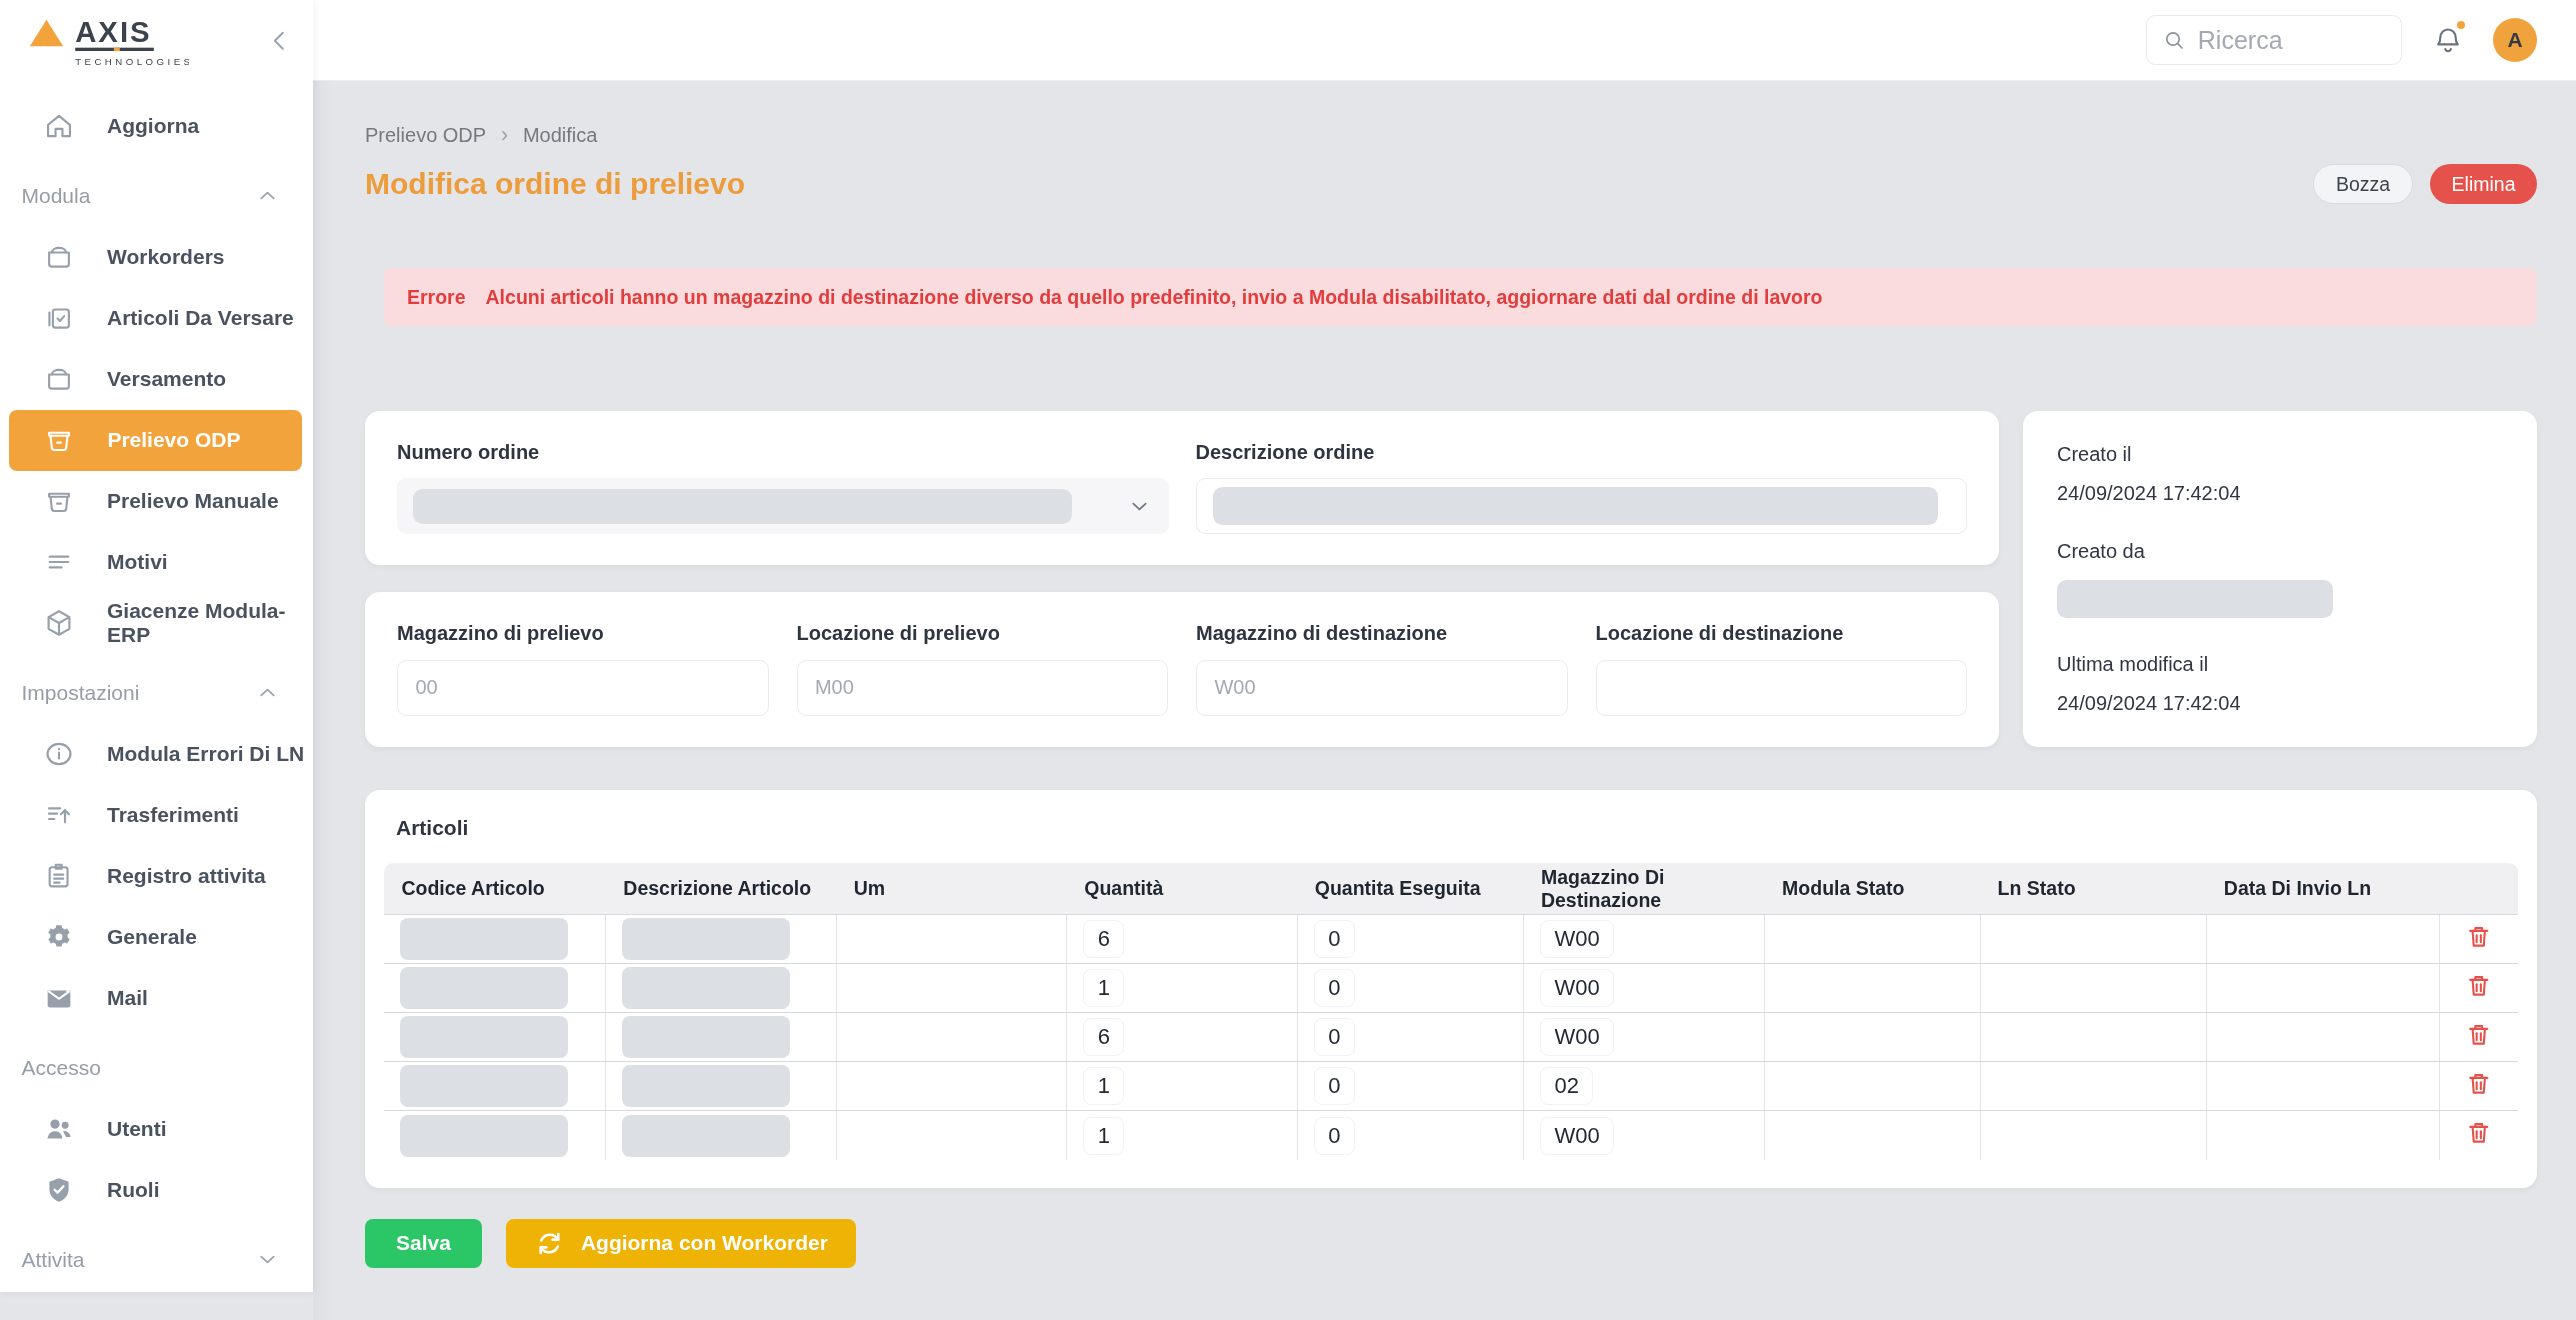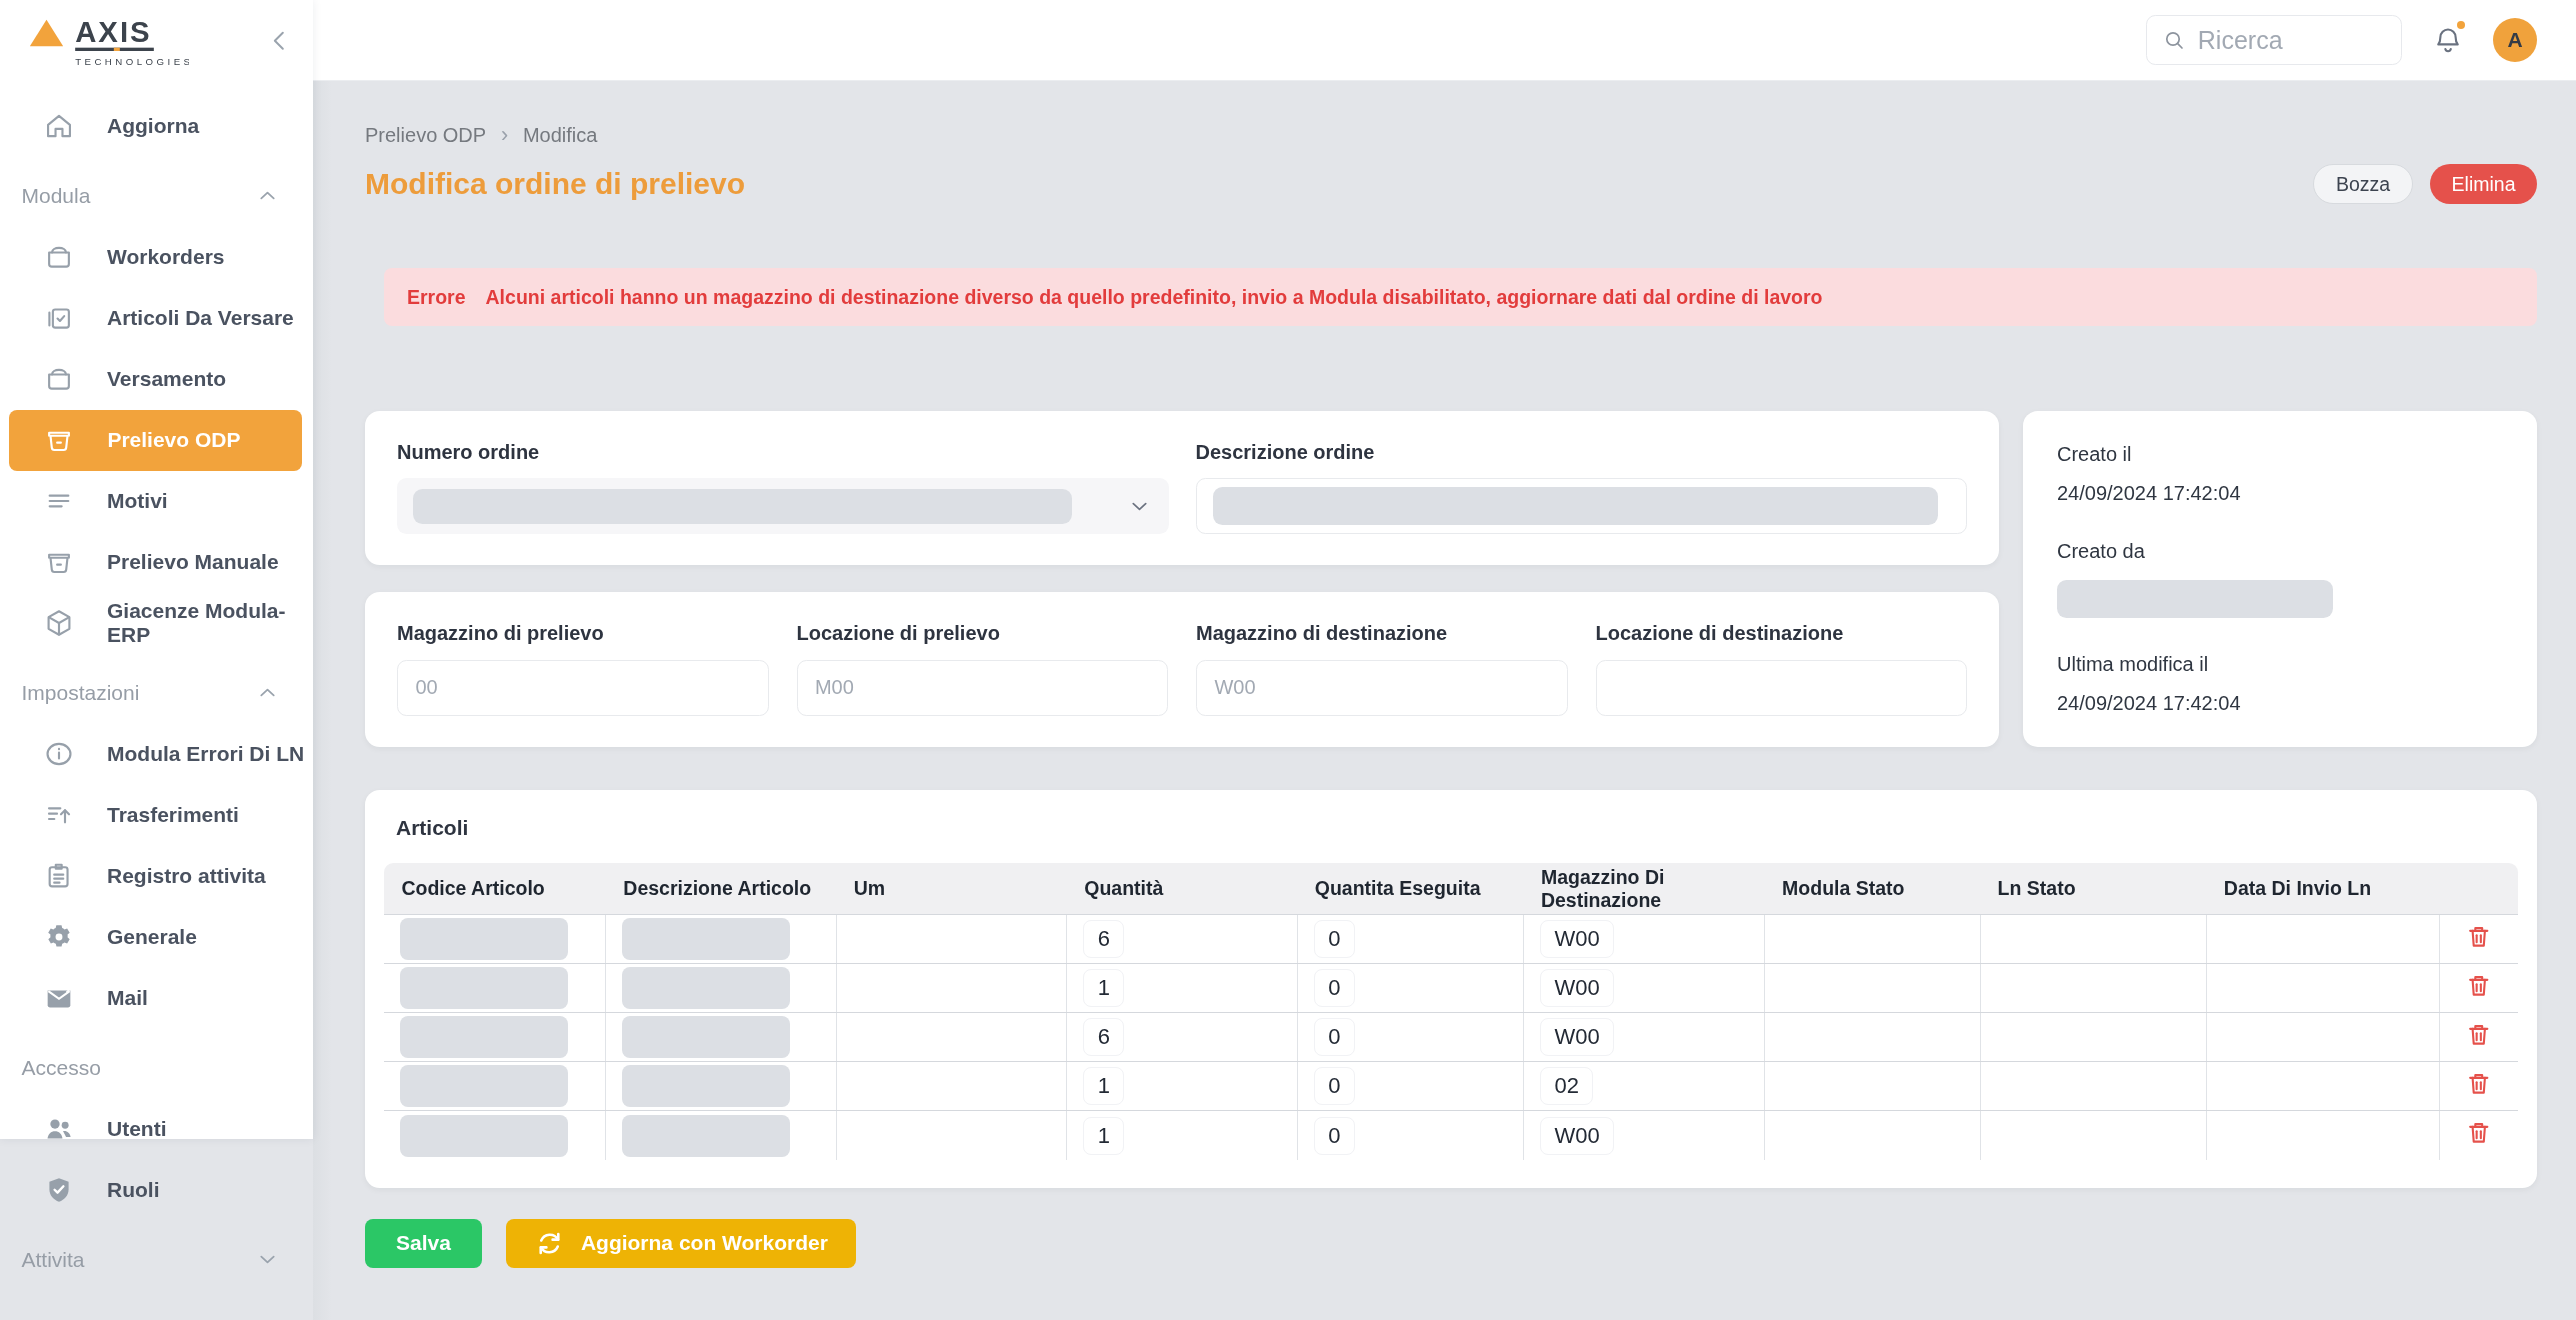--- a/index.html
+++ b/index.html
@@ -1,19 +1,19 @@
 <!DOCTYPE html>
 <html style="font-size:10.7px"><head>
 <meta charset="utf-8">
 <style>
   * { margin:0; padding:0; box-sizing:border-box; }
   html,body { width:2576px; height:1320px; overflow:hidden; font-family:"Liberation Sans", sans-serif; background:#e3e5e9; }
 
   
-  .sidebar { position:absolute; left:0; top:0; width:313px; height:1139px; background:#fff; z-index:3; box-shadow:0 0 9.4px rgba(30,40,60,.08); }
+  .sidebar { position:absolute; left:0; top:0; width:313px; height:1292px; background:#fff; z-index:3; box-shadow:0 0 9.4px rgba(30,40,60,.08); }
   .logo-row { height:81px; display:flex; align-items:center; padding:0 19px 0 28px; justify-content:space-between; }
   .collapse-ic { width:29.5px; height:29.5px; color:#9aa3ad; cursor:pointer; }
   .nav { padding-top:14.8px; }
   .nav-header { height:62px; display:flex; align-items:center; justify-content:space-between; padding:0 32px 0 21.5px; color:#969da6; font-size:21px; margin-top:8px; }
   .nav-header .ic { width:27px; height:27px; color:#9aa3ad; }
   .nav-item { height:61px; display:flex; align-items:center; gap:32px; padding-left:43px; color:#4a5260; font-size:21px; font-weight:700; cursor:pointer; }
   .nav-item .ic { width:32px; height:32px; color:#97a0aa; flex:none; }
   .nav-item.active { background:#f2a33c; color:#fff; border-radius:8px; margin:0 11.4px 0 9.4px; padding-left:34px; }
   .nav-item.active .ic { color:#fff; }
   .ic svg { width:100%; height:100%; display:block; }
@@ -154,36 +154,36 @@
             <path d="M5.6 8.8h12.8l-1 9a1.9 1.9 0 0 1-1.9 1.7H8.5a1.9 1.9 0 0 1-1.9-1.7z"></path>
             <path d="M4.6 8.8V6.6h14.8v2.2"></path>
             <path d="M10.6 14h2.8"></path>
           </svg>
         </span>
         <span>Prelievo ODP</span>
       </div>
       <div class="nav-item">
         <span class="ic">
           <svg viewBox="0 0 24 24" fill="none" stroke="currentColor" stroke-width="1.6" stroke-linecap="round" stroke-linejoin="round">
+            <path d="M5.6 8.8h12.8l-1 9a1.9 1.9 0 0 1-1.9 1.7H8.5a1.9 1.9 0 0 1-1.9-1.7z"></path>
+            <path d="M4.6 8.8V6.6h14.8v2.2"></path>
+            <path d="M10.6 14h2.8"></path>
+          </svg>
+        </span>
+        <span>Prelievo Manuale</span>
+      </div>
+      <div class="nav-item">
+        <span class="ic">
+          <svg viewBox="0 0 24 24" fill="none" stroke="currentColor" stroke-width="1.6" stroke-linecap="round" stroke-linejoin="round">
             <path d="M5 8h14"></path>
             <path d="M5 12h14"></path>
             <path d="M5 16h9"></path>
           </svg>
         </span>
         <span>Motivi</span>
-      </div>
-      <div class="nav-item">
-        <span class="ic">
-          <svg viewBox="0 0 24 24" fill="none" stroke="currentColor" stroke-width="1.6" stroke-linecap="round" stroke-linejoin="round">
-            <path d="M5.6 8.8h12.8l-1 9a1.9 1.9 0 0 1-1.9 1.7H8.5a1.9 1.9 0 0 1-1.9-1.7z"></path>
-            <path d="M4.6 8.8V6.6h14.8v2.2"></path>
-            <path d="M10.6 14h2.8"></path>
-          </svg>
-        </span>
-        <span>Prelievo Manuale</span>
       </div>
       <div class="nav-item">
         <span class="ic">
           <svg viewBox="0 0 24 24" fill="none" stroke="currentColor" stroke-width="1.6" stroke-linecap="round" stroke-linejoin="round">
             <path d="M12 3.2 19.8 7.6v8.8L12 20.8 4.2 16.4V7.6z"></path>
             <path d="M4.6 7.8 12 12l7.4-4.2"></path>
             <path d="M12 12v8.6"></path>
           </svg>
         </span>
         <span>Giacenze Modula-ERP</span>

